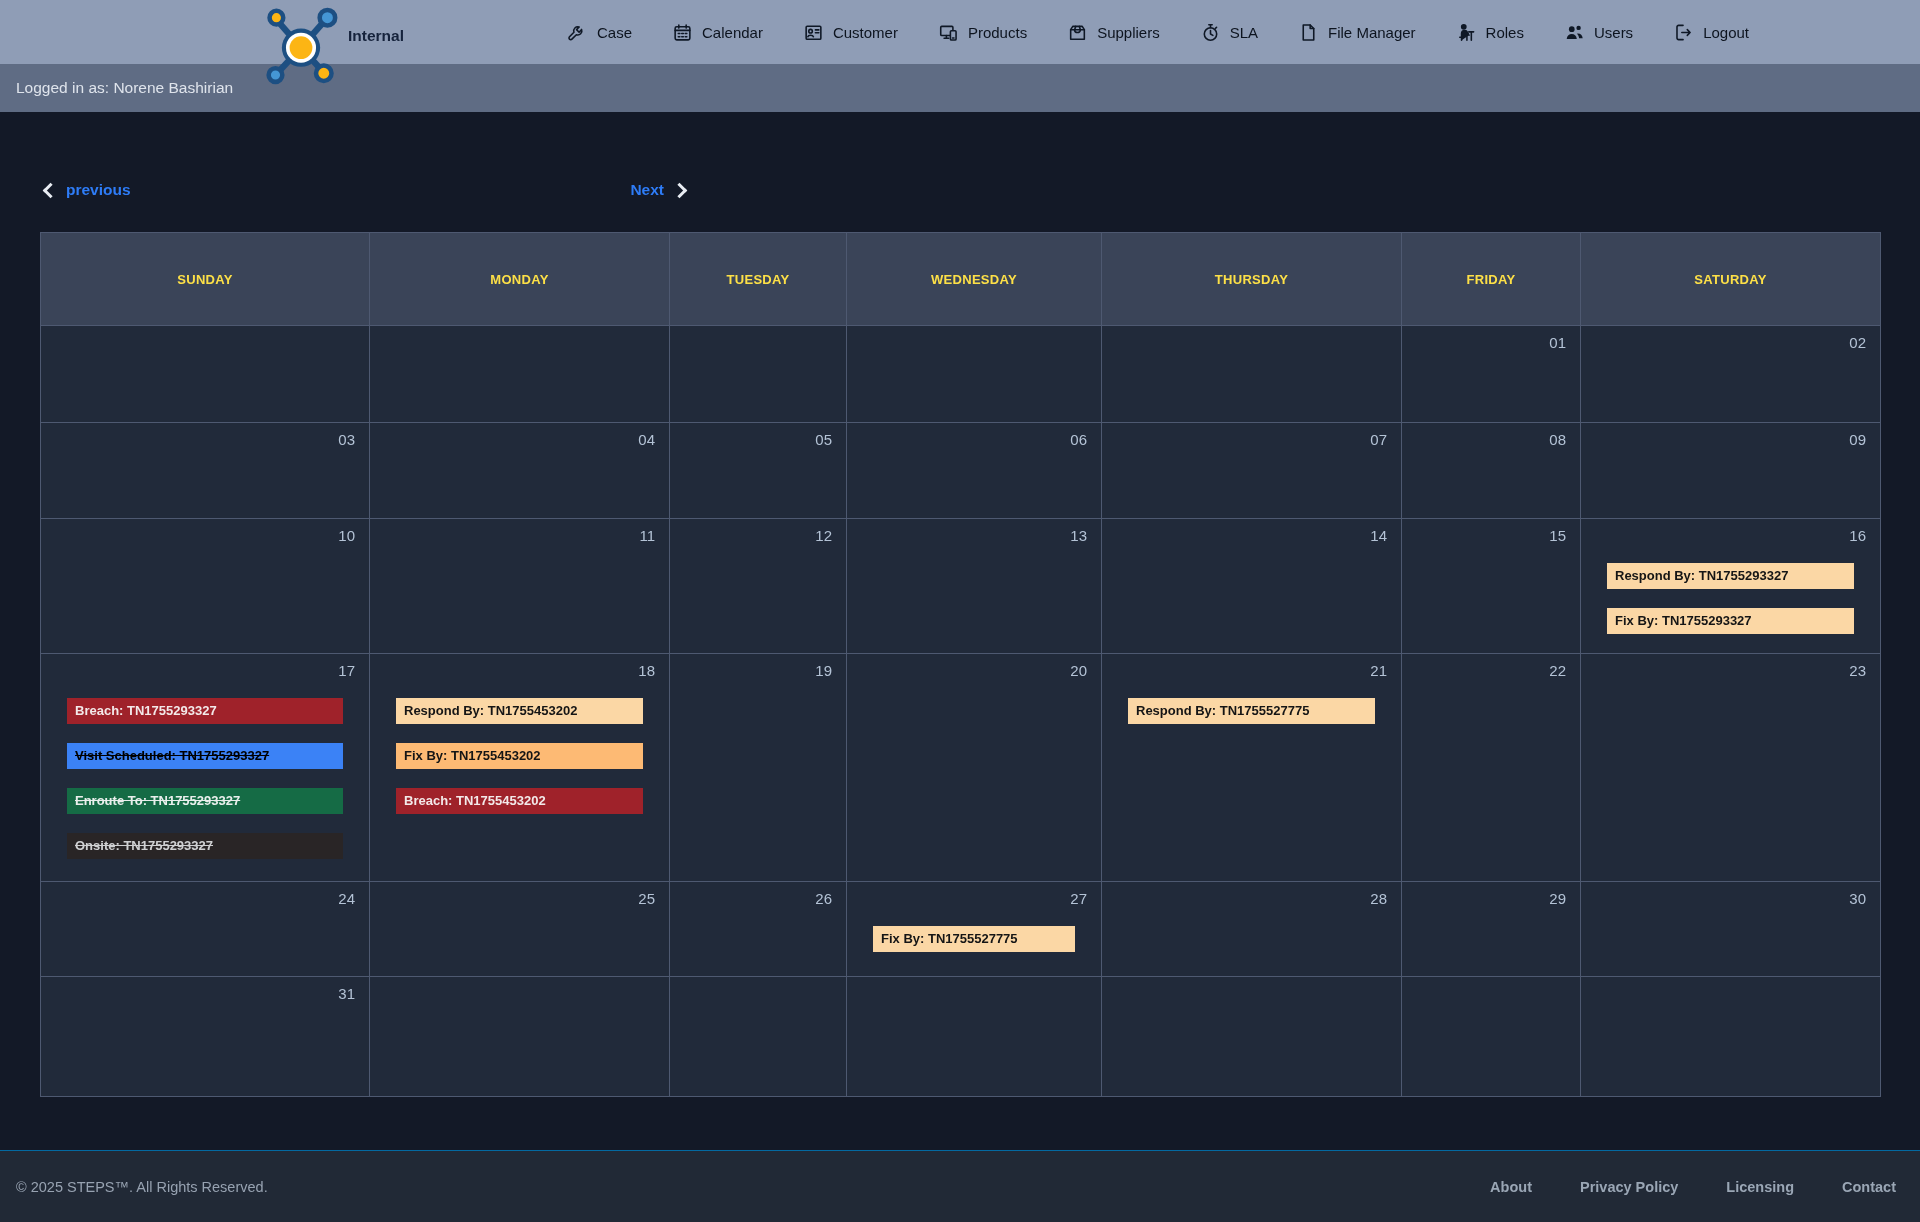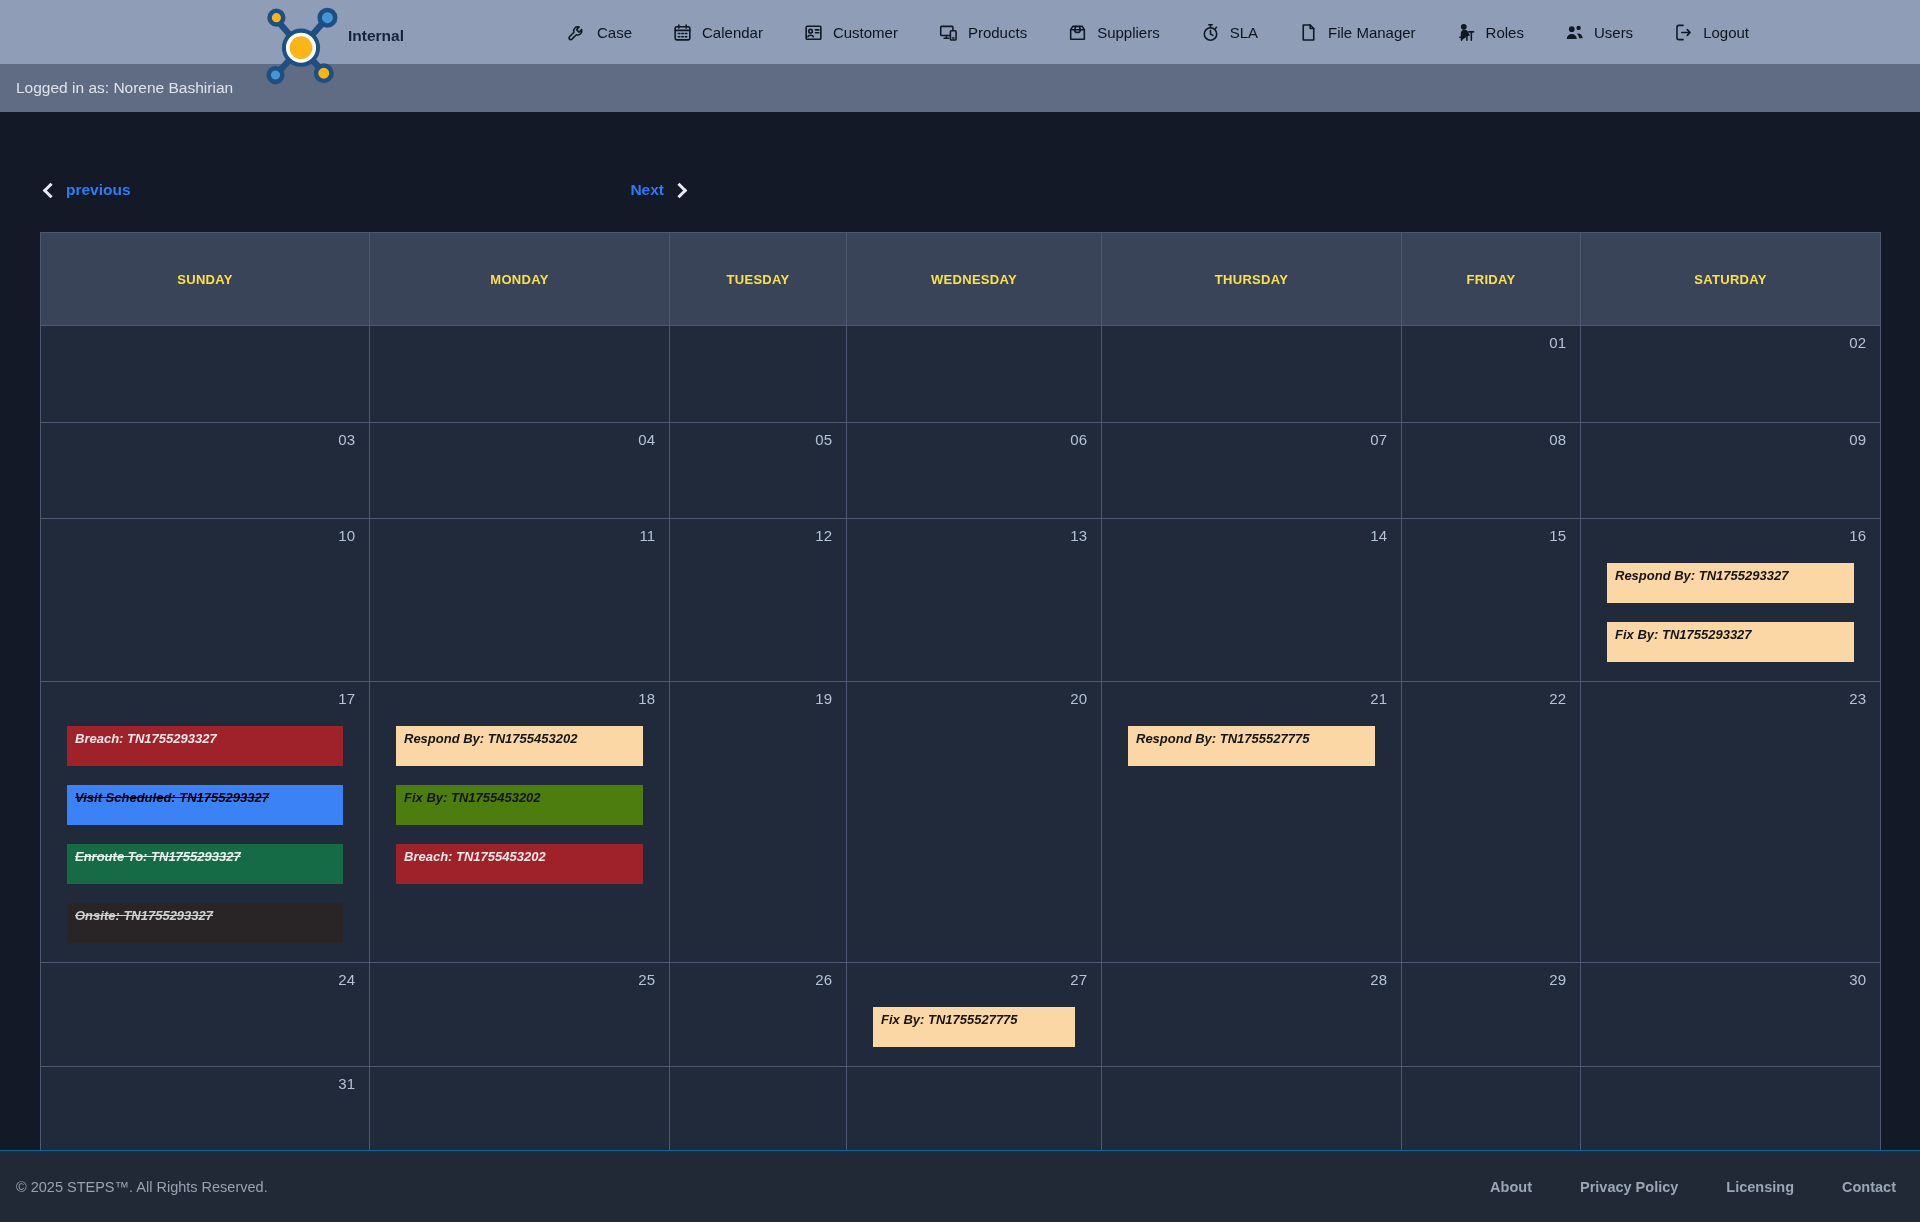--- a/index.html
+++ b/index.html
@@ -48,28 +48,27 @@
   table.calendar th {
     font-size:13px; font-weight:700; letter-spacing:0.3px;
     color:#fde047; text-transform:uppercase; border-bottom:1px solid #4e5971;
   }
   table.calendar td { background:#212a3a; vertical-align:top; }
   tbody tr:nth-child(1) { height:97px; }
   tbody tr:nth-child(2) { height:96px; }
   tbody tr:nth-child(3) { height:132px; }
   tbody tr:nth-child(4) { height:228px; }
   tbody tr:nth-child(5) { height:95px; }
-  tbody tr:nth-child(6) { height:100px; }
+  tbody tr:nth-child(6) { height:120px; }
   .date-num { text-align:right; padding:8px 14px 6px; font-size:15px; color:#b4c3d6; height:30px; }
   .events { margin-top:14px; }
   .event {
-    height:40px; line-height:26px; margin:0 26px 19px; padding:0 8px;
+    height:26px; line-height:26px; margin:0 26px 19px; padding:0 8px;
     font-size:13px; font-weight:700; white-space:nowrap; overflow:hidden;
     cursor:pointer;
-    font-style:italic;
   }
   
   .footer {
     height:72px; background:#212936; border-top:1px solid #0369a1;
     display:flex; align-items:center; justify-content:space-between;
     padding:0 24px 0 16px;
   }
   .copyright { font-size:14.5px; color:#97a2b1; }
   .footer-links { display:flex; gap:48px; }
   .footer-link { font-size:14.5px; font-weight:600; color:#9aa6b5; cursor:pointer; text-decoration:none; }
@@ -318,21 +317,21 @@
                 <div class="event" style="background: rgb(159, 34, 42); color: rgb(243, 233, 233);">Breach: TN1755293327</div>
                 <div class="event" style="background: rgb(59, 130, 246); color: #000000; text-decoration: line-through;">Visit Scheduled: TN1755293327</div>
                 <div class="event" style="background: rgb(21, 107, 69); color: rgb(233, 239, 236); text-decoration: line-through;">Enroute To: TN1755293327</div>
                 <div class="event" style="background: rgb(41, 37, 38); color: rgb(207, 208, 210); text-decoration: line-through;">Onsite: TN1755293327</div>
               </div>
             </td>
             <td>
               <div class="date-num">18</div>
               <div class="events">
                 <div class="event" style="background: rgb(251, 215, 165); color: rgb(21, 21, 21);">Respond By: TN1755453202</div>
-                <div class="event" style="background: #4d7c0f; color: rgb(21, 21, 21);">Fix By: TN1755453202</div>
+                <div class="event" style="background: #fdba74; color: rgb(21, 21, 21);">Fix By: TN1755453202</div>
                 <div class="event" style="background: rgb(159, 34, 42); color: rgb(243, 233, 233);">Breach: TN1755453202</div>
               </div>
             </td>
             <td>
               <div class="date-num">19</div>
             </td>
             <td>
               <div class="date-num">20</div>
             </td>
             <td>

